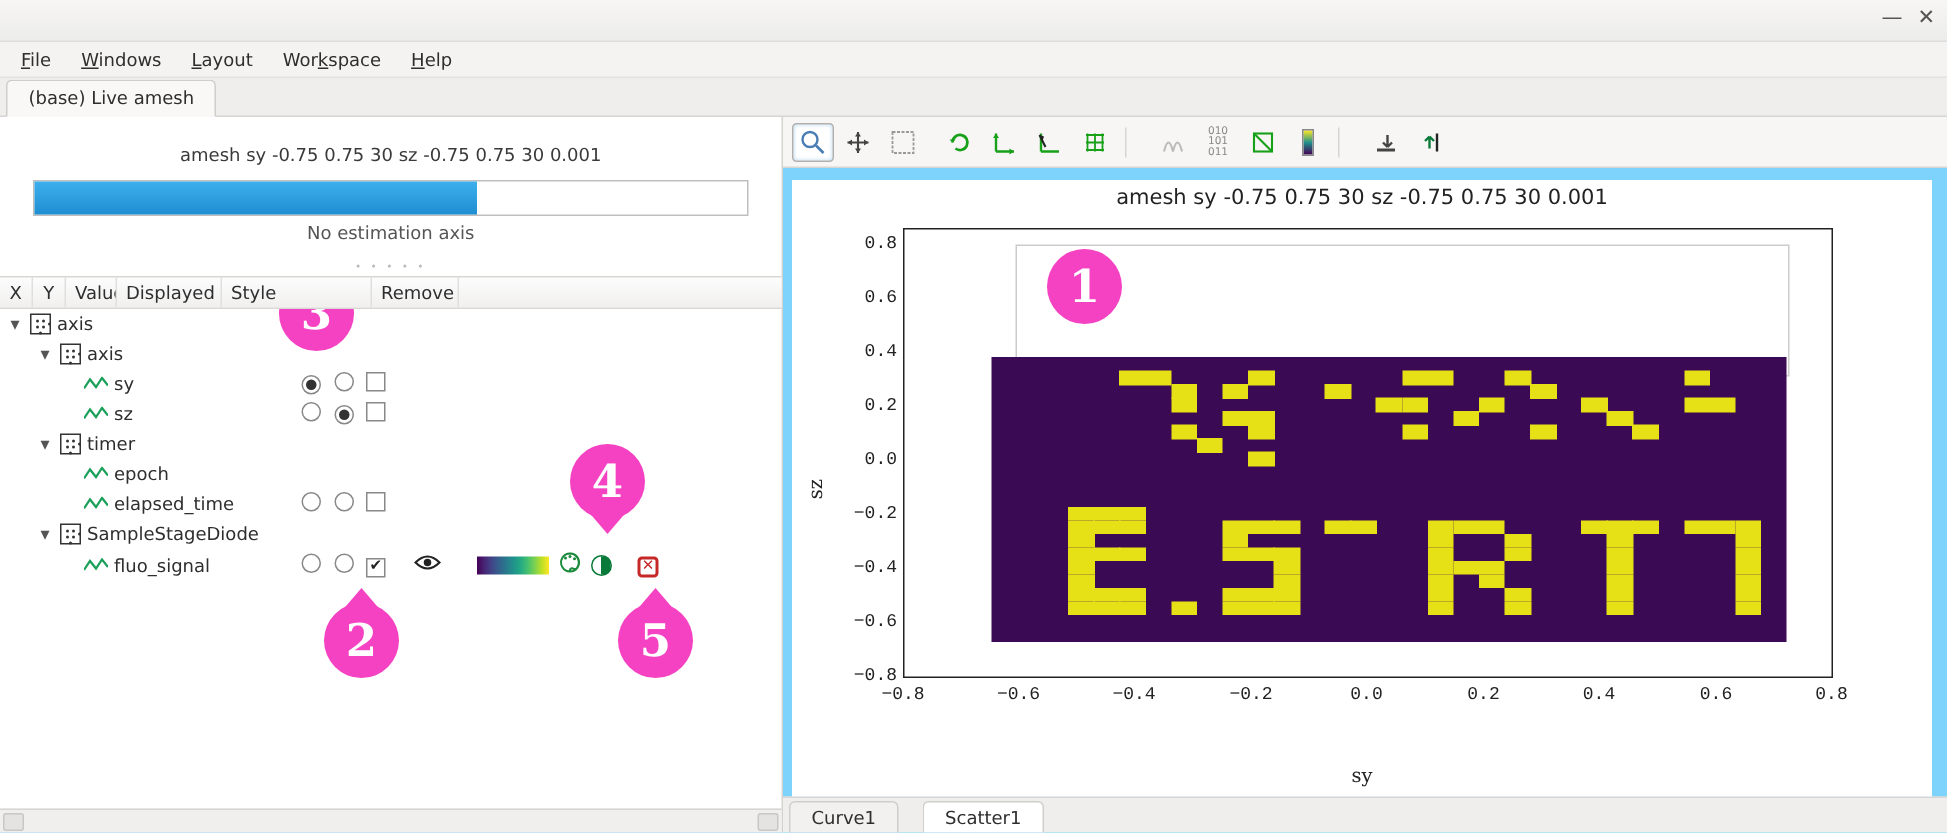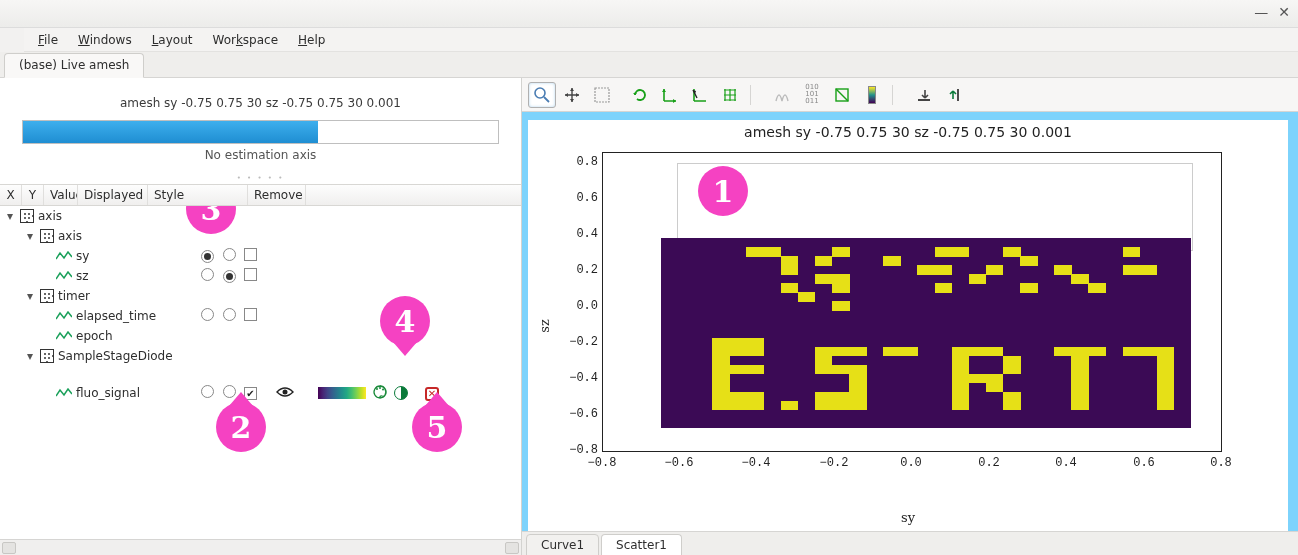--- a/index.html
+++ b/index.html
@@ -33,21 +33,20 @@
   .titlebar .controls span { cursor: pointer; }
 
   
   .menubar {
     height: 24px;
     display: flex; align-items: center;
     padding: 0 6px;
     background: #f4f3f2;
     border-bottom: 1px solid #e3e2e0;
     gap: 4px;
-    margin-left: 24px;
   }
   .menubar .menuitem {
     padding: 2px 8px;
     cursor: pointer;
   }
   .menubar .menuitem u { text-decoration: underline; }
 
   
   .tabstrip {
     height: 26px;
@@ -289,21 +288,21 @@
     border-top:1px solid #d6d5d3;
     background:#efeeec;
     padding-left:4px;
   }
   .bottom-tabs .btab {
     padding:3px 14px;
     border:1px solid #cfcecb;
     border-bottom:1px solid #cfcecb;
     border-radius:4px 4px 0 0;
     background:#f2f1ef;
-    margin-right:2px;
+    margin-right:16px;
     cursor:pointer;
     position:relative; top:1px;
   }
   .bottom-tabs .btab.active {
     background:#fff;
     border-bottom:1px solid #fff;
   }
 
   
   .callout {
@@ -431,47 +430,47 @@
         </div>
       </div>
 
       <div class="row">
         <div class="cell col-name" style="padding-left:56px;">
           <span class="signal-icon">
             <svg width="16" height="10">
                 <polyline points="0,8 4,2 8,7 12,1 16,6" fill="none" stroke="#1aa05a" stroke-width="1.5"></polyline>
               </svg>
           </span>
-          <span>elapsed_time</span>
-        </div>
-        <div class="cell col-x"><span class="radio"></span></div>
-        <div class="cell col-y"><span class="radio"></span></div>
-        <div class="cell" style="width:16px;"><span class="checkbox"></span></div>
+          <span>epoch</span>
+        </div>
       </div>
 
       <div class="row">
         <div class="cell col-name" style="padding-left:56px;">
           <span class="signal-icon">
             <svg width="16" height="10">
                 <polyline points="0,8 4,2 8,7 12,1 16,6" fill="none" stroke="#1aa05a" stroke-width="1.5"></polyline>
               </svg>
           </span>
-          <span>epoch</span>
-        </div>
+          <span>elapsed_time</span>
+        </div>
+        <div class="cell col-x"><span class="radio"></span></div>
+        <div class="cell col-y"><span class="radio"></span></div>
+        <div class="cell" style="width:16px;"><span class="checkbox"></span></div>
       </div>
 
       <div class="row">
         <div class="cell col-name" style="padding-left:24px;">
           <span class="tw">▾</span>
           <span class="axis-icon"></span>
           <span>SampleStageDiode</span>
         </div>
       </div>
 
-      <div class="row" style="height:22px;margin-top:16px;">
+      <div class="row" style="height:22px;">
         <div class="cell col-name" style="padding-left:56px;">
           <span class="signal-icon">
             <svg width="16" height="10">
                 <polyline points="0,8 4,2 8,7 12,1 16,6" fill="none" stroke="#1aa05a" stroke-width="1.5"></polyline>
               </svg>
           </span>
           <span>fluo_signal</span>
         </div>
         <div class="cell col-x"><span class="radio"></span></div>
         <div class="cell col-y"><span class="radio"></span></div>

